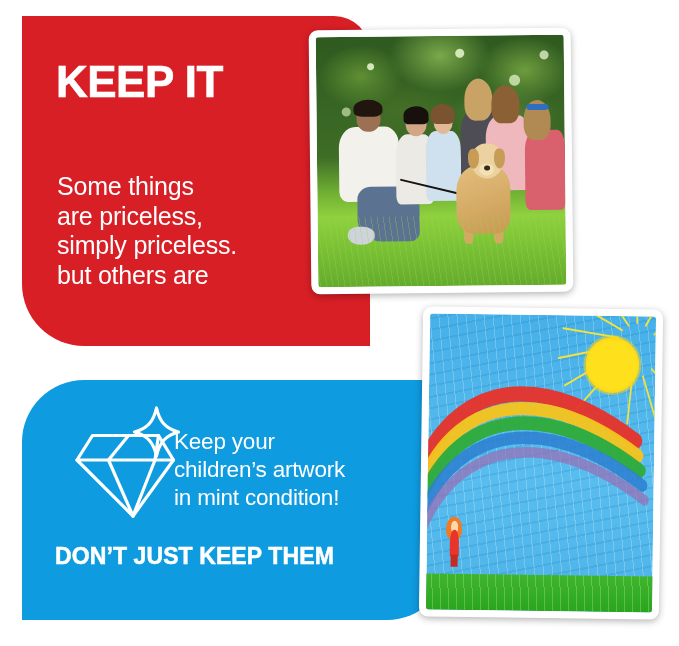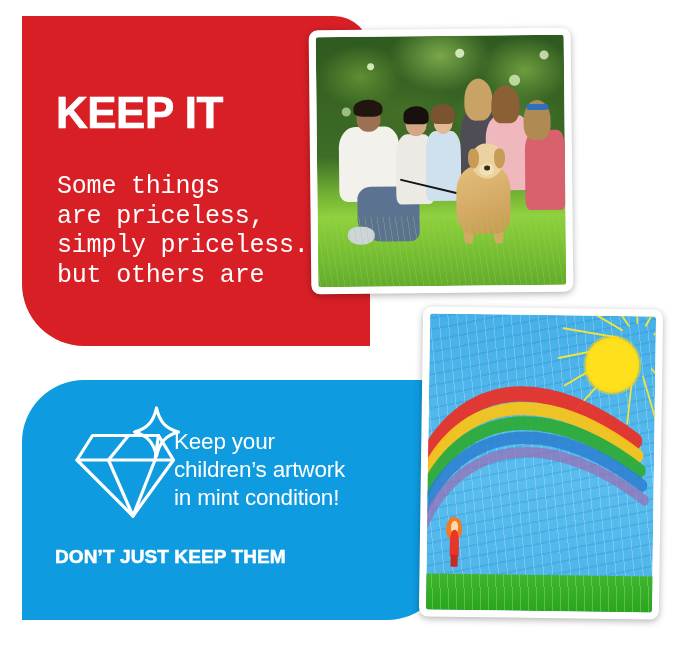--- a/index.html
+++ b/index.html
@@ -35,35 +35,33 @@
     position: absolute;
     left: 34px;
     top: 40px;
     width: 300px;
     color: #ffffff;
     font-size: 44px;
     line-height: 51px;
     font-weight: 700;
     letter-spacing: -0.5px;
     font-family: "Liberation Sans Narrow", "Liberation Sans", sans-serif;
-    margin-top: 31px;
     -webkit-text-stroke: 0.6px #ffffff;
   }
 
   .subcopy {
     position: absolute;
     left: 35px;
     top: 156px;
     width: 300px;
     color: #ffffff;
     font-size: 25px;
     line-height: 29.5px;
     font-weight: 400;
     letter-spacing: -0.2px;
-    font-family: Liberation Mono, monospace;
   }
 
   
   .blue-panel {
     position: absolute;
     left: 22px;
     top: 380px;
     width: 427px;
     height: 240px;
     background: #0f9be0;
@@ -90,21 +88,21 @@
     font-weight: 400;
     letter-spacing: -0.2px;
   }
 
   .blue-tagline {
     position: absolute;
     left: 33px;
     top: 164px;
     width: 390px;
     color: #ffffff;
-    font-size: 19px;
+    font-size: 23px;
     line-height: 25.5px;
     font-weight: 700;
     letter-spacing: 0.1px;
     font-family: "Liberation Sans Narrow", "Liberation Sans", sans-serif;
     -webkit-text-stroke: 0.5px #ffffff;
   }
 
   
   .photo-card {
     position: absolute;

